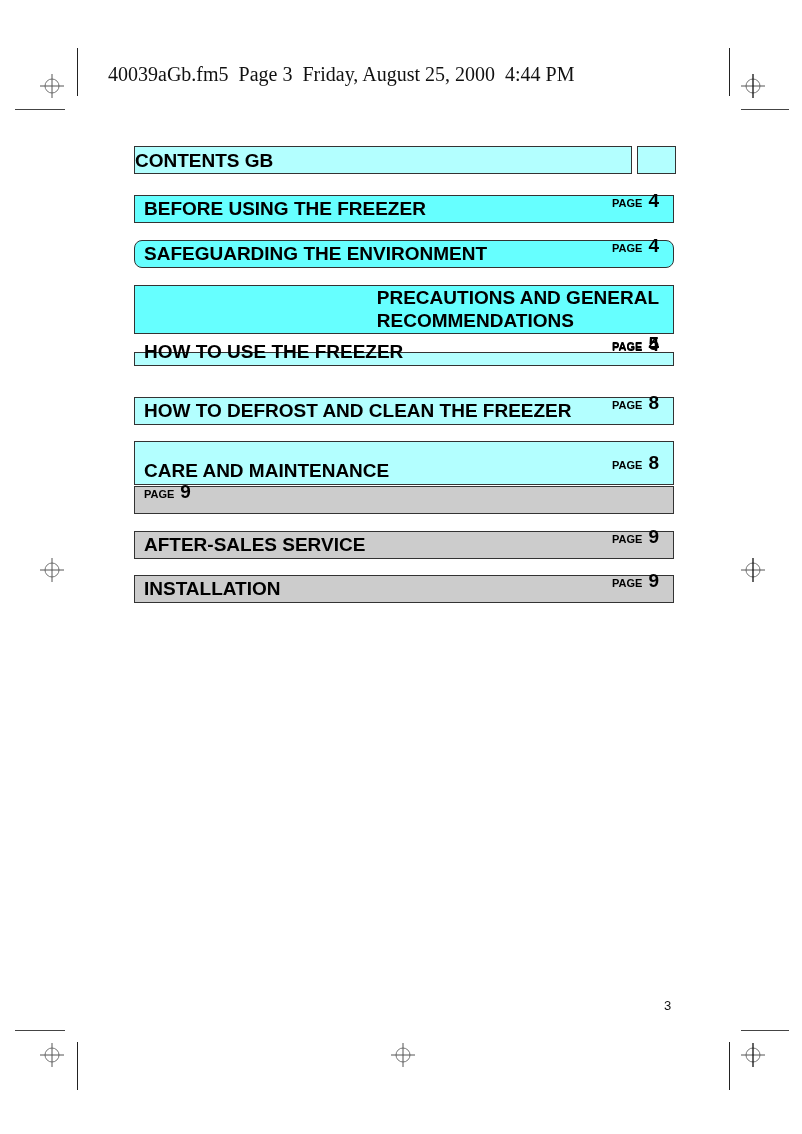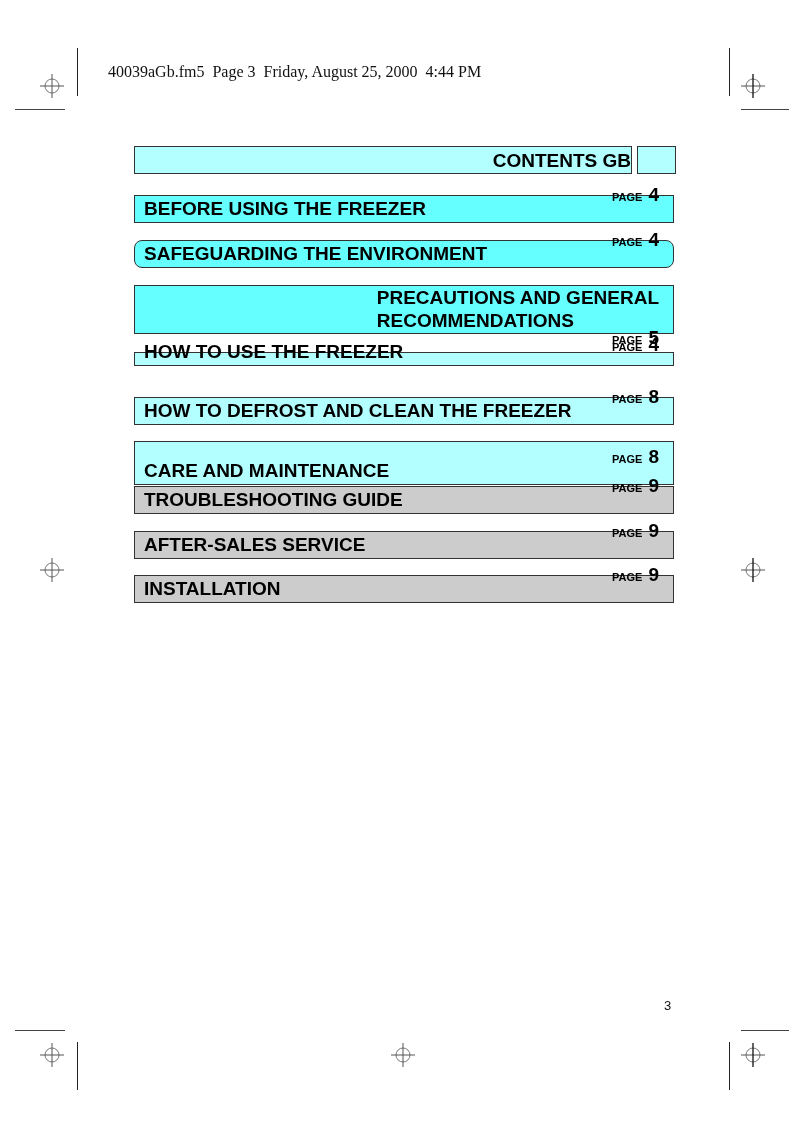--- a/index.html
+++ b/index.html
@@ -1,26 +1,26 @@
 <!DOCTYPE html>
 <html><head>
 <meta charset="utf-8">
 <style>
   html, body { margin:0; padding:0; background:#ffffff; }
   body { width:802px; height:1134px; position:relative; overflow:hidden; font-family:"Liberation Sans", sans-serif; }
-  .slug { position:absolute; left:108px; top:63px; font-family:"Liberation Serif", serif; font-size:16px; color:#111; white-space:pre; }
+  .slug { position:absolute; left:108px; top:63px; font-family:"Liberation Serif", serif; font-size:20px; color:#111; white-space:pre; }
   .vline { position:absolute; width:1px; background:#222; }
   .hline { position:absolute; height:1px; background:#444; }
   .reg { position:absolute; width:24px; height:24px; }
   .box { position:absolute; left:134px; width:540px; border:1px solid #333; box-sizing:border-box; }
-  .title-box { top:146px; height:28px; width:498px; background:#b3ffff; text-align:right; font-weight:bold; font-size:19px; line-height:27px; color:#000; }
+  .title-box { top:146px; height:28px; width:498px; background:#b3ffff; text-align:left; font-weight:bold; font-size:19px; line-height:27px; color:#000; }
   .title-side { position:absolute; top:146px; left:637px; width:39px; height:28px; border:1px solid #333; box-sizing:border-box; background:#b3ffff; }
   .row { display:flex; align-items:flex-end; justify-content:space-between; padding:0 14px 0 9px; font-weight:bold; color:#000; }
   .row .label { font-size:19px; line-height:22px; padding-bottom:2px; }
-  .row .pg { white-space:nowrap; padding-bottom:16px; }
+  .row .pg { white-space:nowrap; padding-bottom:10px; }
   .row .pg .w { font-size:11px; margin-right:6px; }
   .row .pg .n { font-size:19px; }
   .c1 { background:#66ffff; }
   .c2 { background:#b3ffff; }
   .c3 { background:#cccccc; }
   .pagenum { position:absolute; left:664px; top:998px; font-size:13px; color:#111; }
 </style>
 </head>
 <body>
 
@@ -102,21 +102,20 @@
   <span class="label">HOW TO DEFROST AND CLEAN THE FREEZER</span>
   <span class="pg"><span class="w">PAGE</span><span class="n">8</span></span>
 </div>
 
 <div class="box row c2" style="top:441px;height:44px;">
   <span class="label">CARE AND MAINTENANCE</span>
   <span class="pg"><span class="w">PAGE</span><span class="n">8</span></span>
 </div>
 
 <div class="box row c3" style="top:486px;height:28px;">
-  <span class="label">TROUBLESHOOTING GUIDE</span>
   <span class="pg"><span class="w">PAGE</span><span class="n">9</span></span>
 </div>
 
 <div class="box row c3" style="top:531px;height:28px;">
   <span class="label">AFTER-SALES SERVICE</span>
   <span class="pg"><span class="w">PAGE</span><span class="n">9</span></span>
 </div>
 
 <div class="box row c3" style="top:575px;height:28px;">
   <span class="label">INSTALLATION</span>

